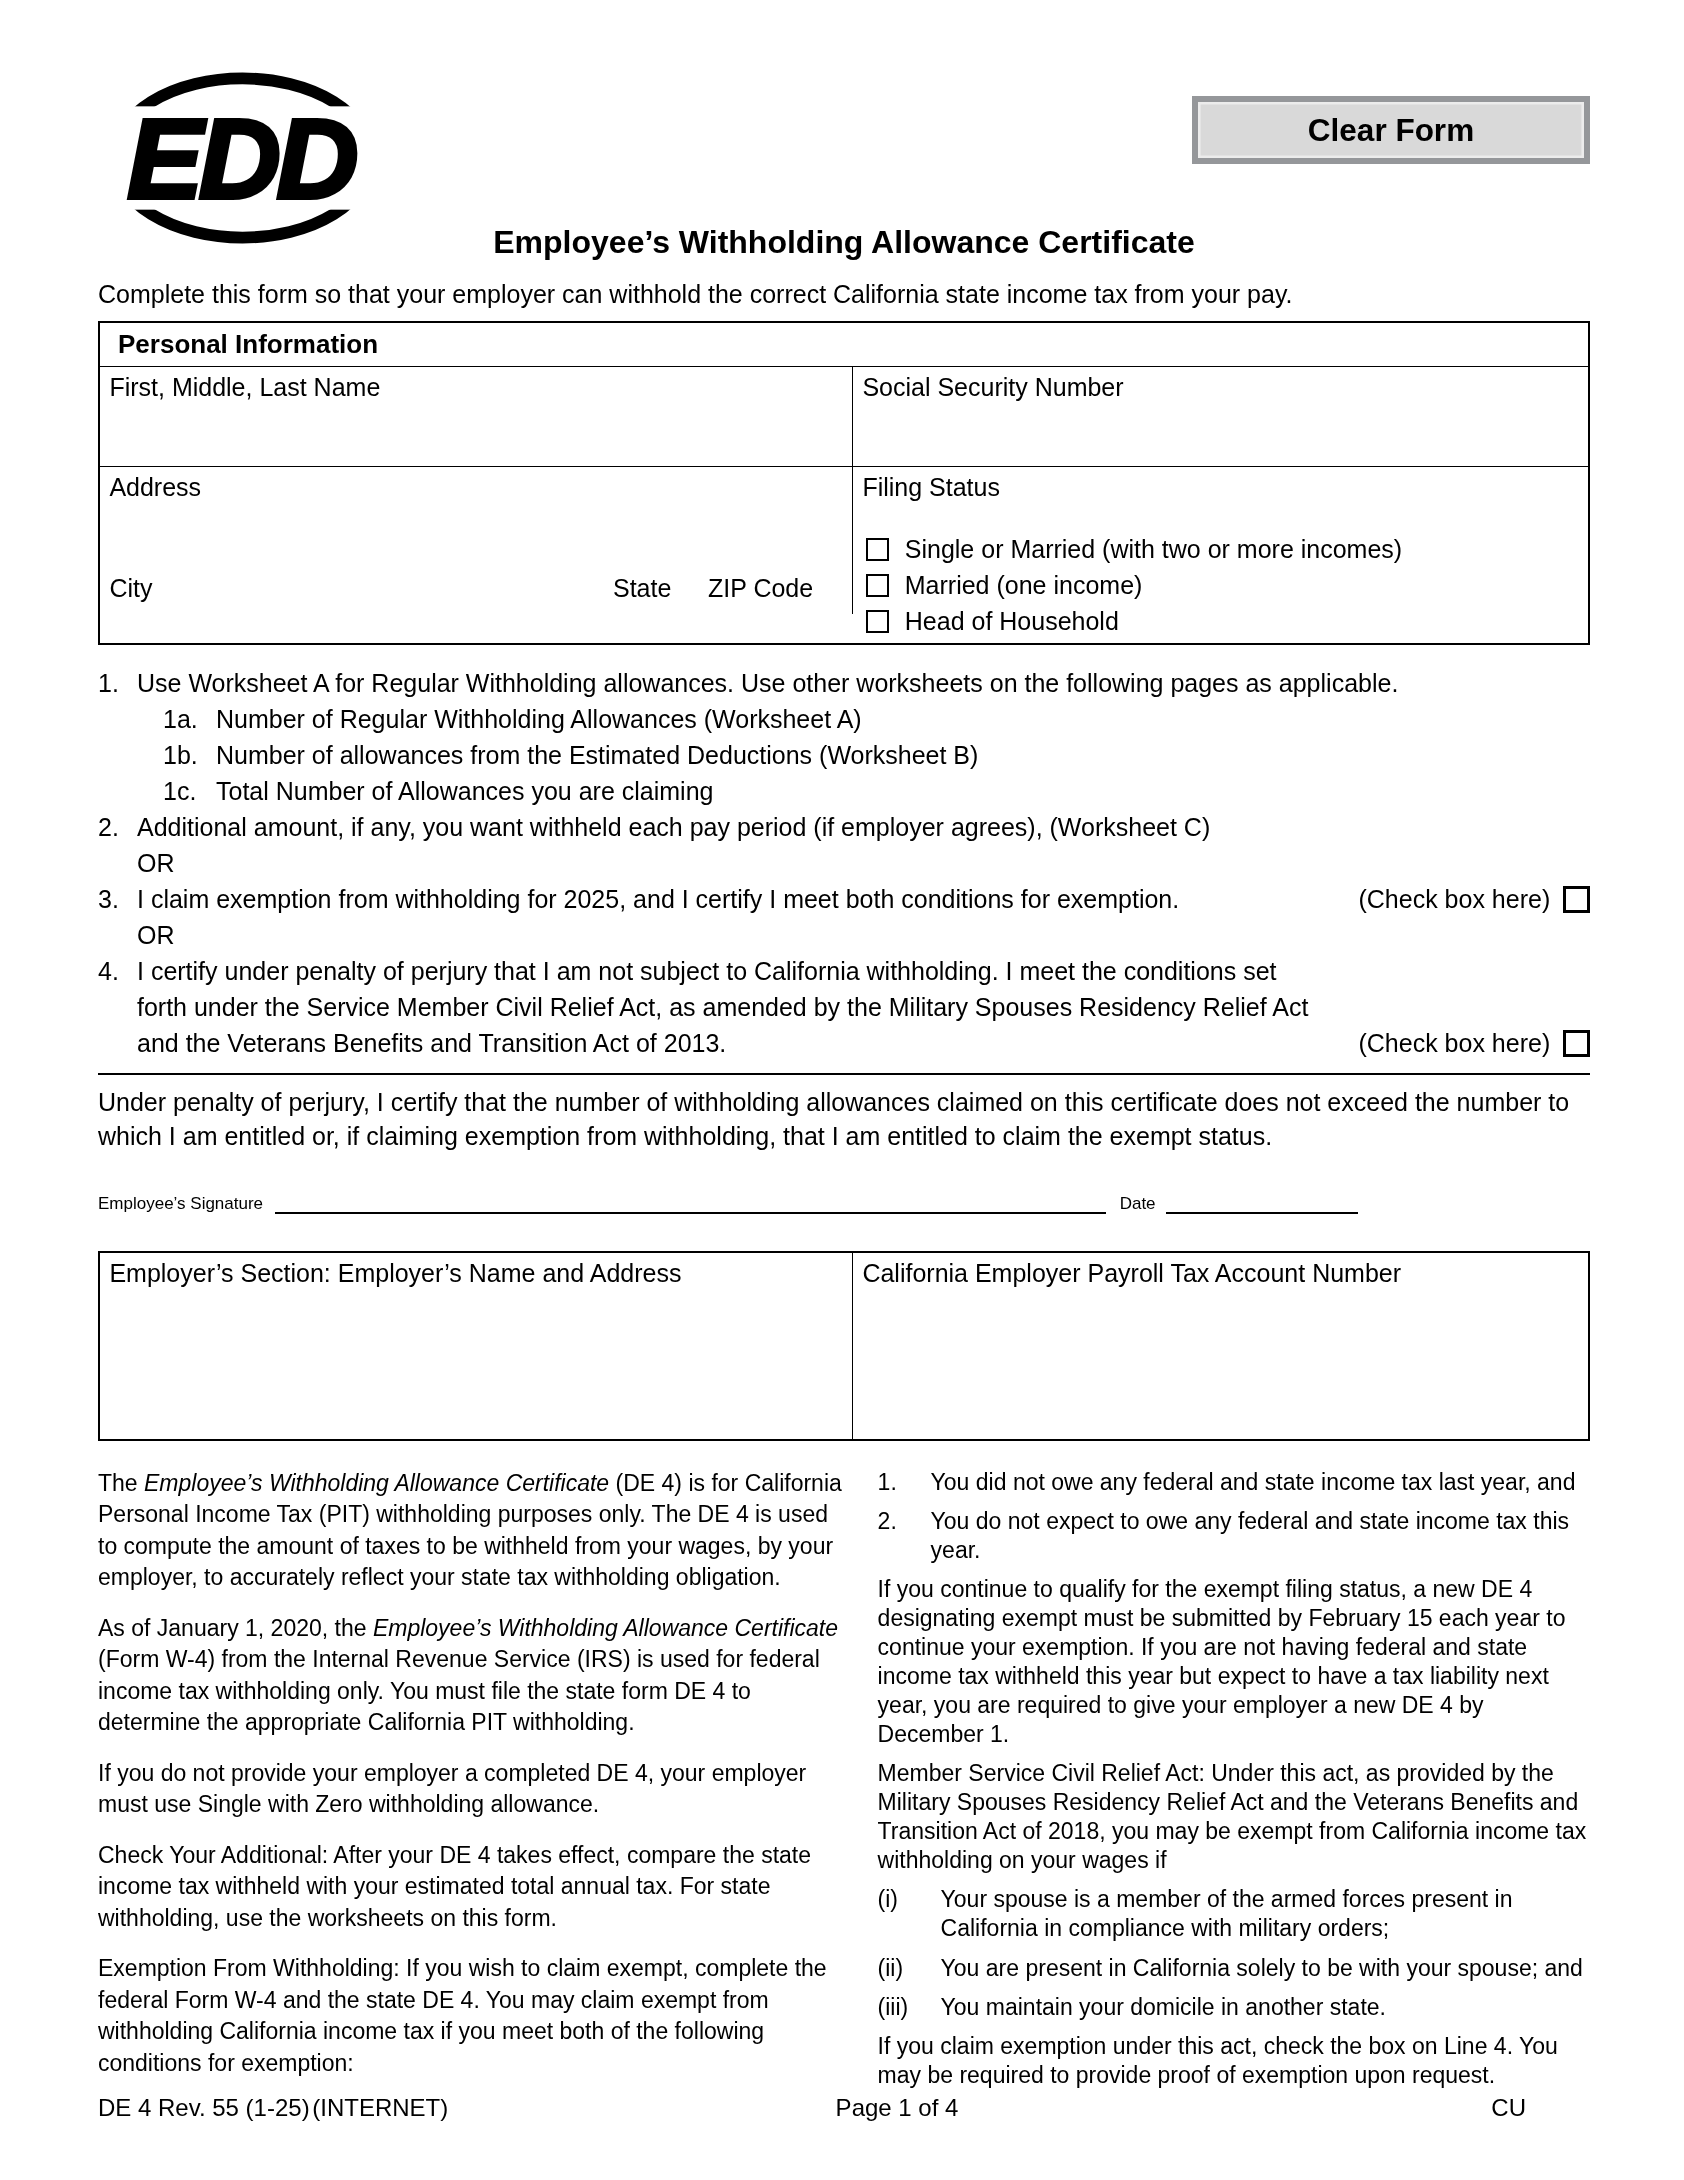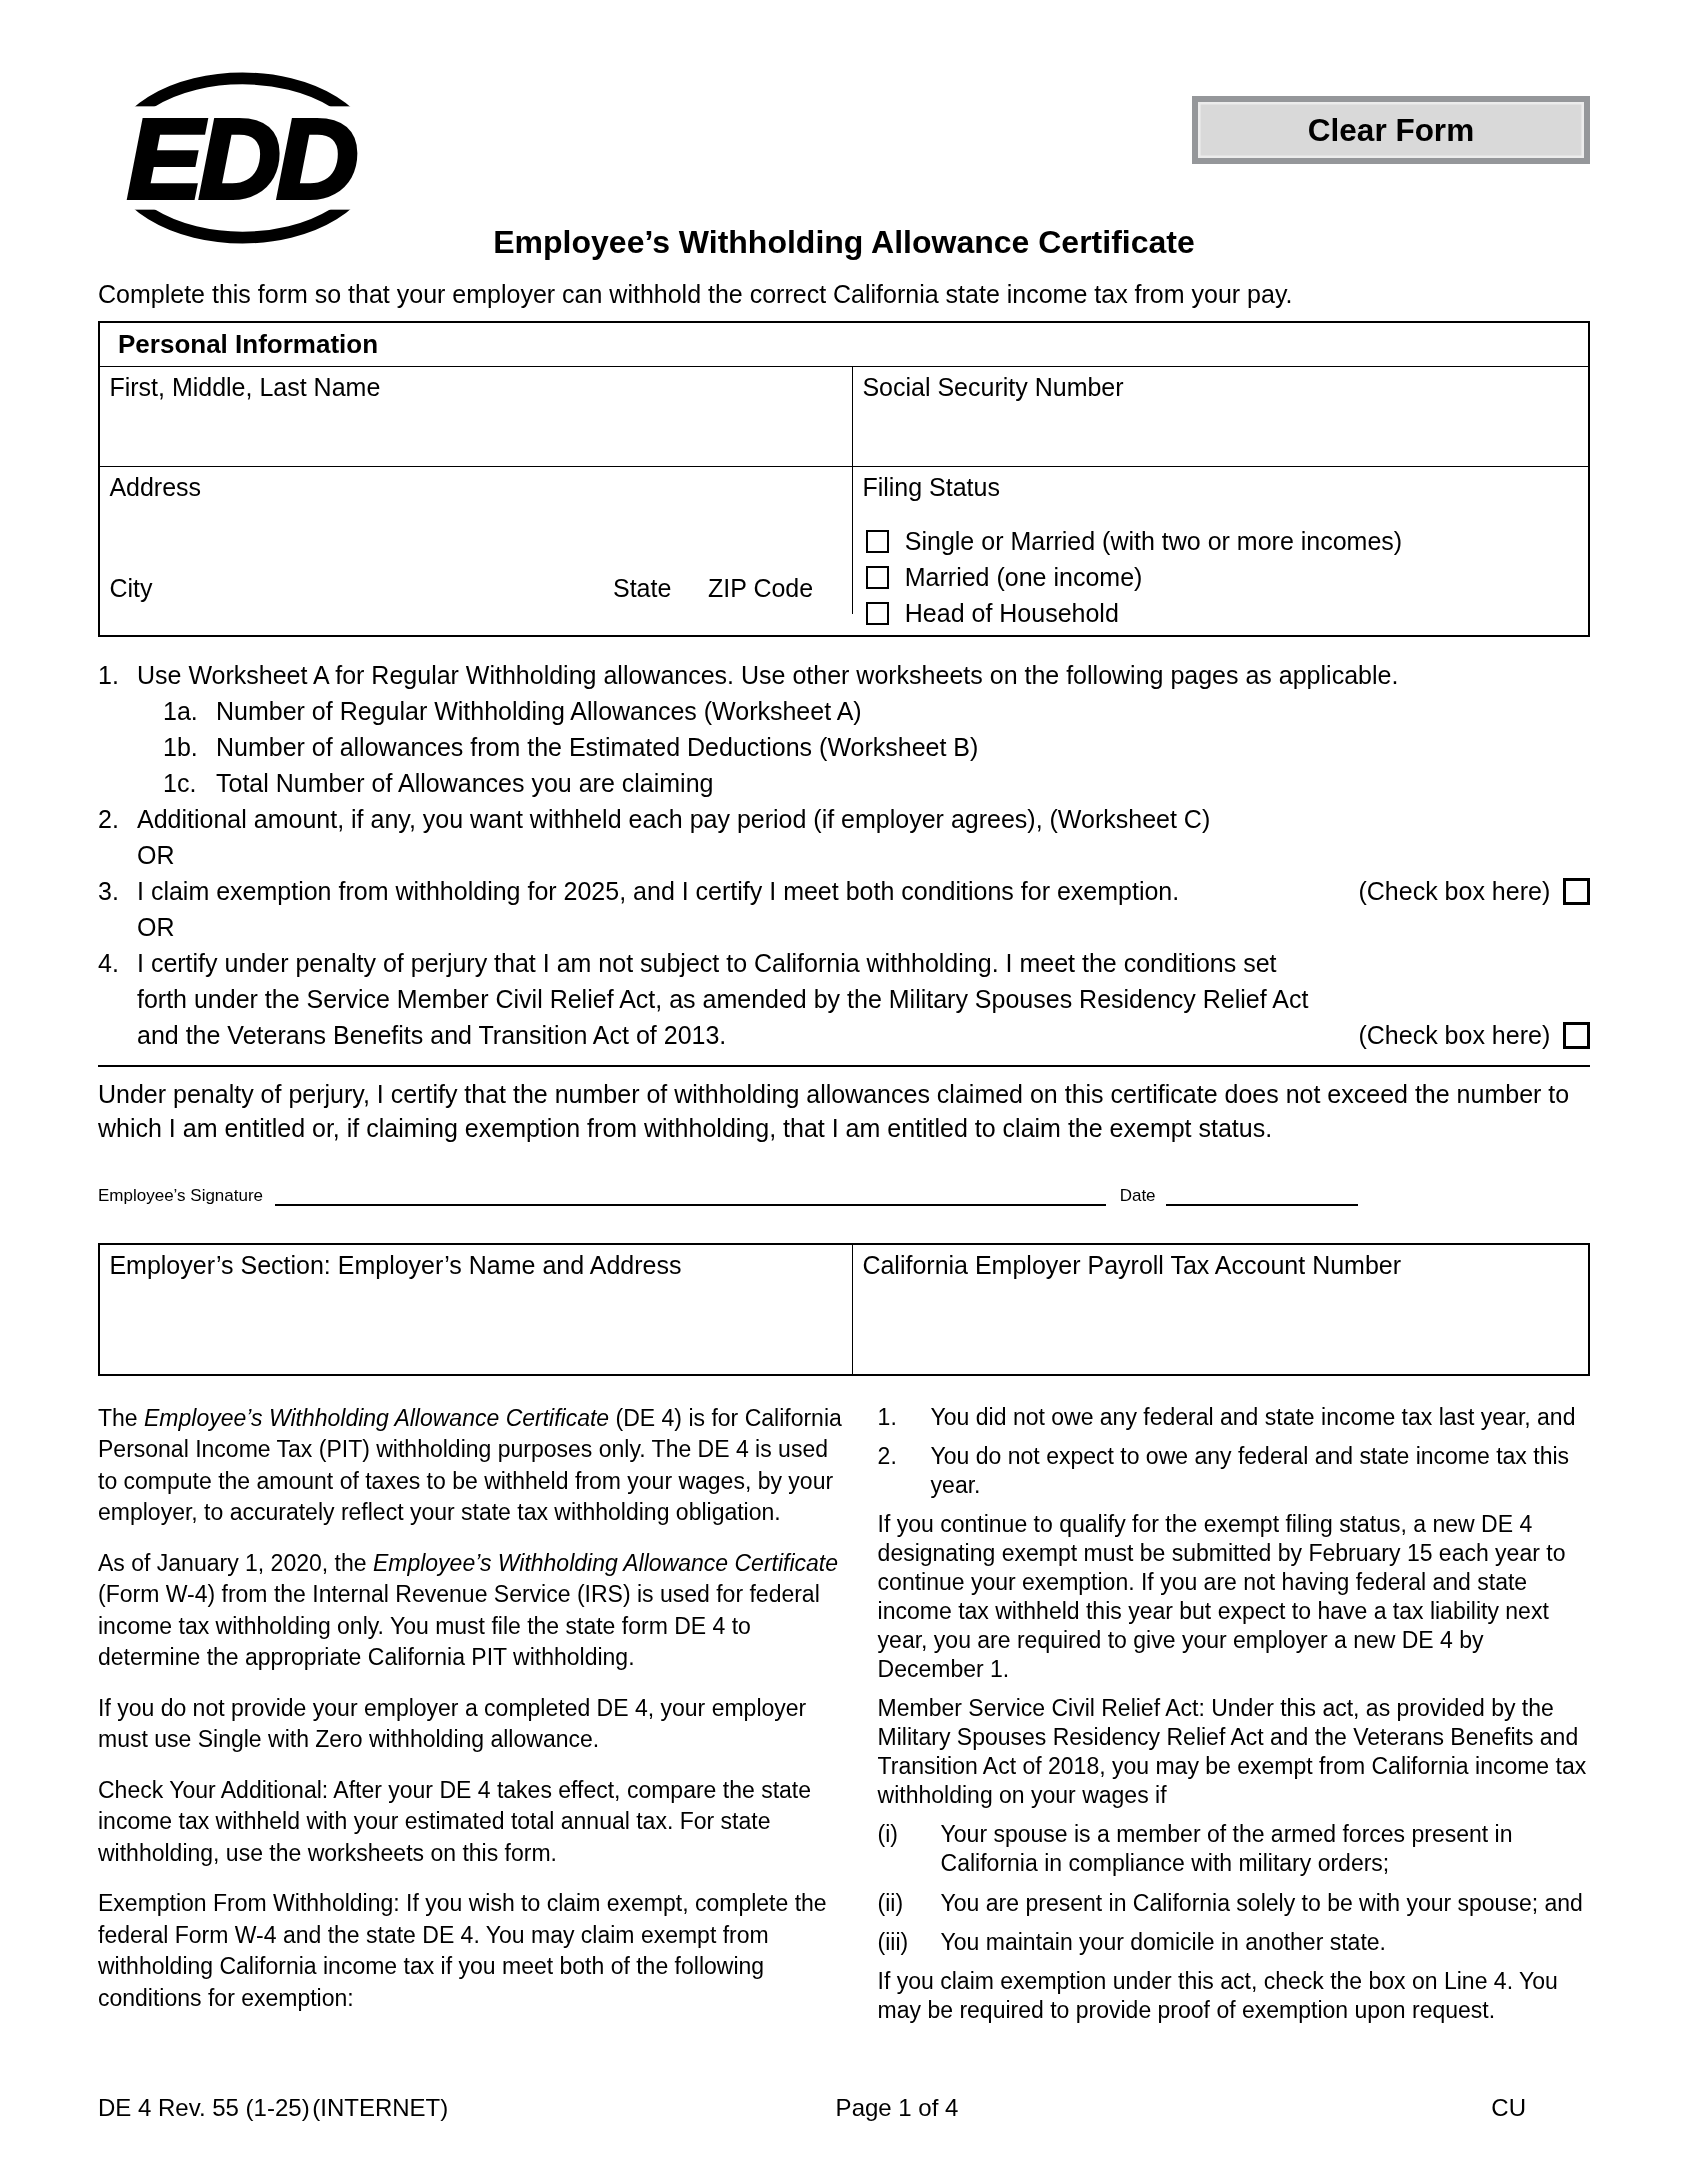--- a/index.html
+++ b/index.html
@@ -26,21 +26,21 @@
   .pi-head { grid-column:1 / 3; font-weight:bold; font-size:26px; padding:6px 18px; border-bottom:1.7px solid #000; }
   .pi-cell { padding:6px 9.4px; }
   .cell-name { border-right:1.7px solid #000; border-bottom:1.7px solid #000; height:100px; }
   .cell-ssn  { border-bottom:1.7px solid #000; }
   .cell-addr { border-right:1.7px solid #000; height:147px; position:relative; }
   .cell-addr .city-label  { position:absolute; left:9.4px;  bottom:10.2px; }
   .cell-addr .state-label { position:absolute; left:513px; bottom:10.2px; }
   .cell-addr .zip-label   { position:absolute; left:608px; bottom:10.2px; }
   .cell-filing { padding-top:6px; }
   .opt { display:flex; align-items:center; height:31px; margin-top:5.1px; margin-left:3.4px; }
-  .opt:first-of-type { margin-top:24px;text-align:right; }
+  .opt:first-of-type { margin-top:32px;text-align:right; }
   .cb { flex:0 0 23px; width:23px; height:23px; border:2.6px solid #000; margin-right:16px; background:#fff; }
   
   .form-list { margin-top:20.4px; font-size:25px; }
   .fl { display:flex; line-height:36px; }
   .fl .num { flex:0 0 39px; }
   .fl.sub { margin-left:65px; }
   .fl.sub .num { flex:0 0 53px; }
   .fl .cont-indent { margin-left:39px; }
   .or-line { margin-left:39px; line-height:36px; }
   .sec-head { font-weight:bold; font-size:25.6px; line-height:36px; }
@@ -50,21 +50,21 @@
   .b { font-weight:normal; }
   .i { font-style:italic; }
   .sep { border-top:2.6px solid #000; margin-top:12px; }
   .perjury { margin-top:9.4px; font-size:25px; line-height:34px; }
   
   .sig-row { display:flex; align-items:flex-end; margin-top:41px; font-size:17px; }
   .sig-line  { flex:0 0 831px; border-bottom:2.6px solid #000; height:5.1px; margin-left:12px; }
   .date-label { margin-left:13.6px; }
   .date-line { flex:0 0 192px; border-bottom:2.6px solid #000; height:5.1px; margin-left:10.2px; }
   
-  .emp-table { margin-top:37px; border:2.6px solid #000; display:grid; grid-template-columns:753px 1fr; height:133px; font-size:25px; }
+  .emp-table { margin-top:37px; border:2.6px solid #000; display:grid; grid-template-columns:753px 1fr; height:190px; font-size:25px; }
   .emp-left  { border-right:1.7px solid #000; padding:6.8px 9.4px; }
   .emp-right { padding:6.8px 9.4px; }
   
   .columns { display:flex; margin-top:27px; }
   .col-left  { flex:0 0 754px; margin-right:25.6px; font-size:23px; line-height:31.5px; }
   .col-right { flex:1; font-size:23px; line-height:29px; }
   .col-left p { margin-top:19px; }
   .col-left p:first-child { margin-top:0; }
   .num-item { display:flex; margin-top:10.2px; }
   .num-item:first-child { margin-top:0; }

